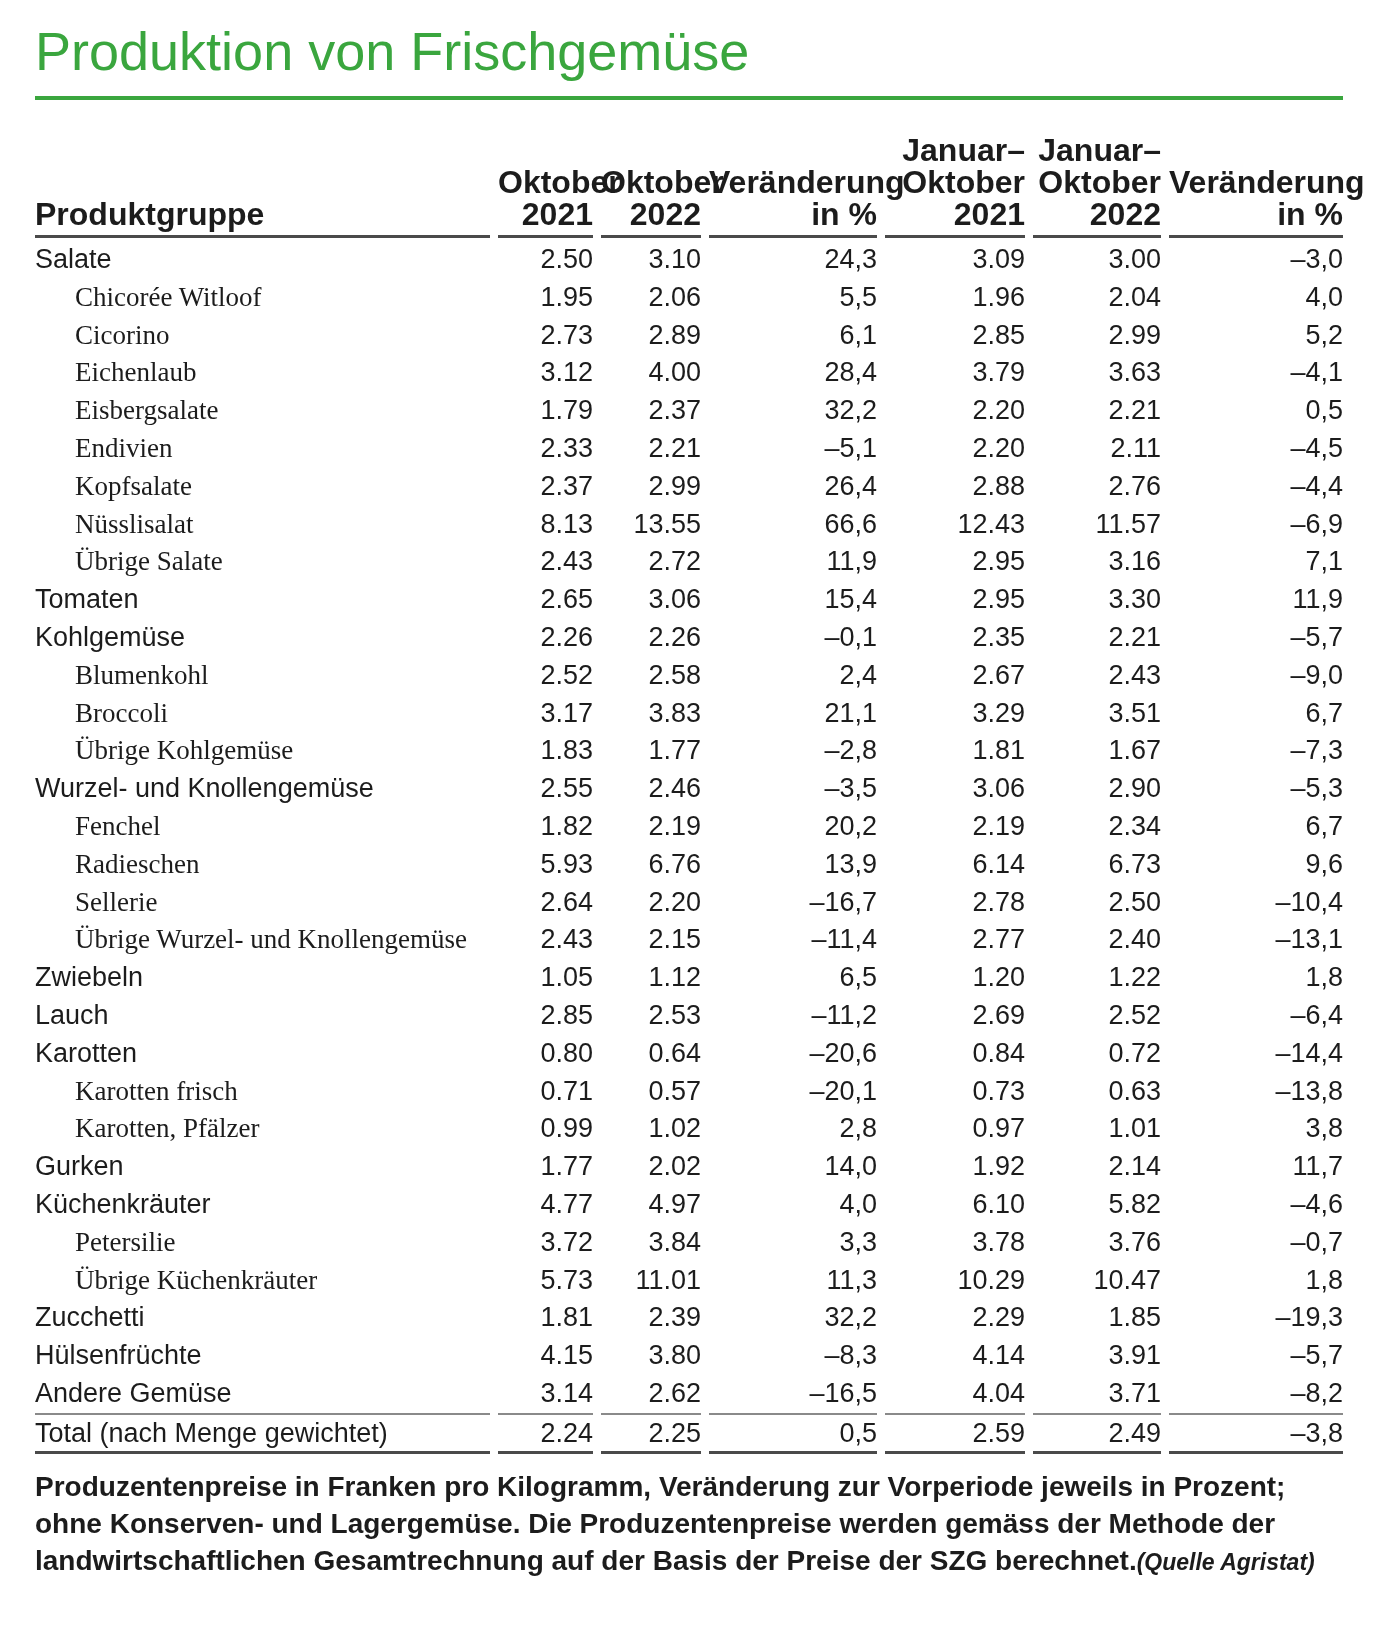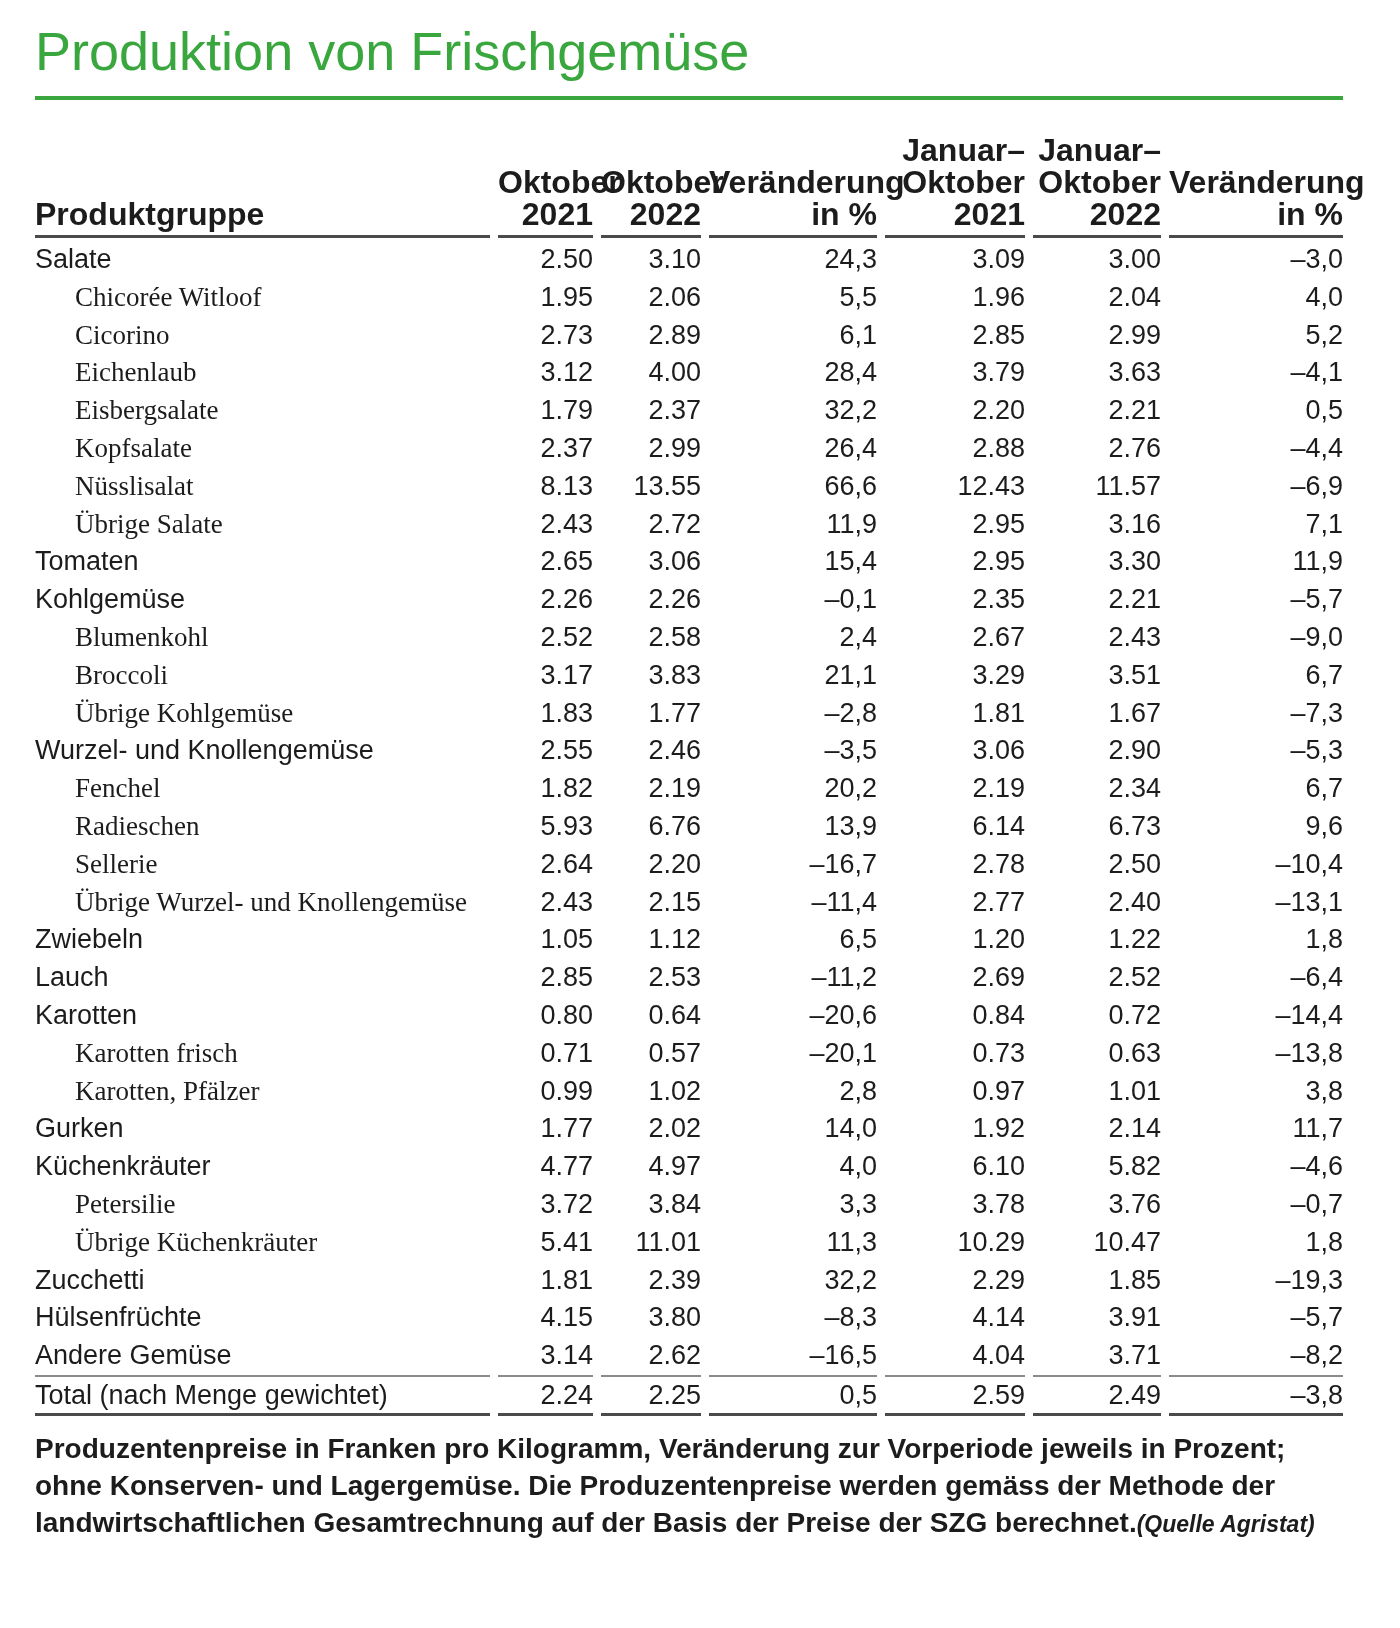--- a/index.html
+++ b/index.html
@@ -194,20 +194,29 @@
         <tr>
           <td class="label indent">Eisbergsalate</td>
           <td class="num">1.79</td>
           <td class="num">2.37</td>
           <td class="num">32,2</td>
           <td class="num">2.20</td>
           <td class="num">2.21</td>
           <td class="num">0,5</td>
         </tr>
         <tr>
+          <td class="label indent">Endivien</td>
+          <td class="num">2.33</td>
+          <td class="num">2.21</td>
+          <td class="num">–5,1</td>
+          <td class="num">2.20</td>
+          <td class="num">2.11</td>
+          <td class="num">–4,5</td>
+        </tr>
+        <tr>
           <td class="label indent">Kopfsalate</td>
           <td class="num">2.37</td>
           <td class="num">2.99</td>
           <td class="num">26,4</td>
           <td class="num">2.88</td>
           <td class="num">2.76</td>
           <td class="num">–4,4</td>
         </tr>
         <tr>
           <td class="label indent">Nüsslisalat</td>
@@ -384,21 +393,21 @@
           <td class="label indent">Petersilie</td>
           <td class="num">3.72</td>
           <td class="num">3.84</td>
           <td class="num">3,3</td>
           <td class="num">3.78</td>
           <td class="num">3.76</td>
           <td class="num">–0,7</td>
         </tr>
         <tr>
           <td class="label indent">Übrige Küchenkräuter</td>
-          <td class="num">5.41</td>
+          <td class="num">5.73</td>
           <td class="num">11.01</td>
           <td class="num">11,3</td>
           <td class="num">10.29</td>
           <td class="num">10.47</td>
           <td class="num">1,8</td>
         </tr>
         <tr>
           <td class="label">Zucchetti</td>
           <td class="num">1.81</td>
           <td class="num">2.39</td>

